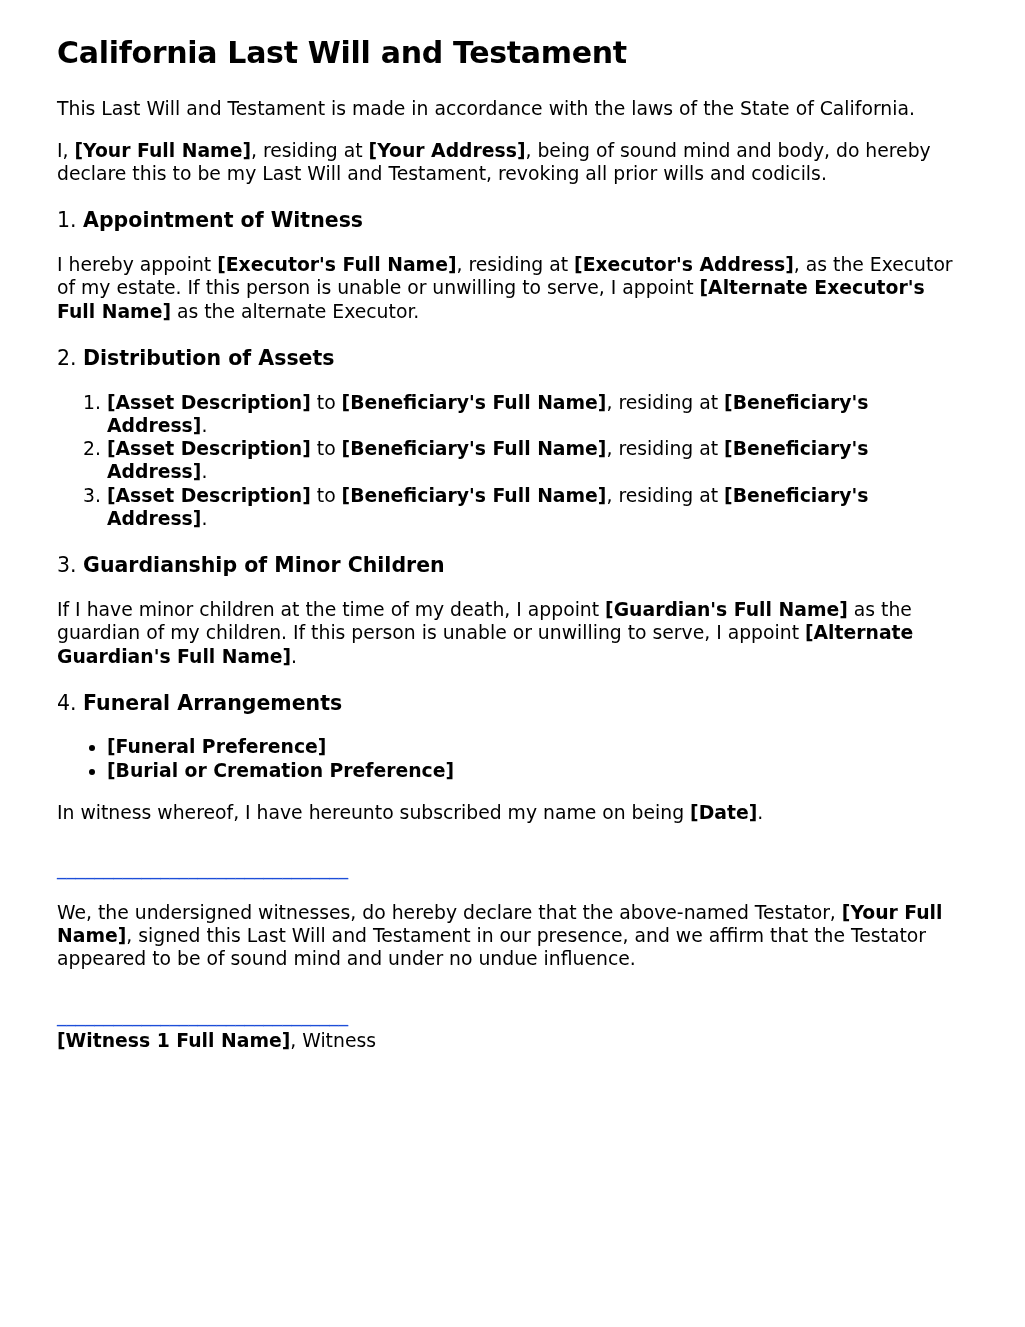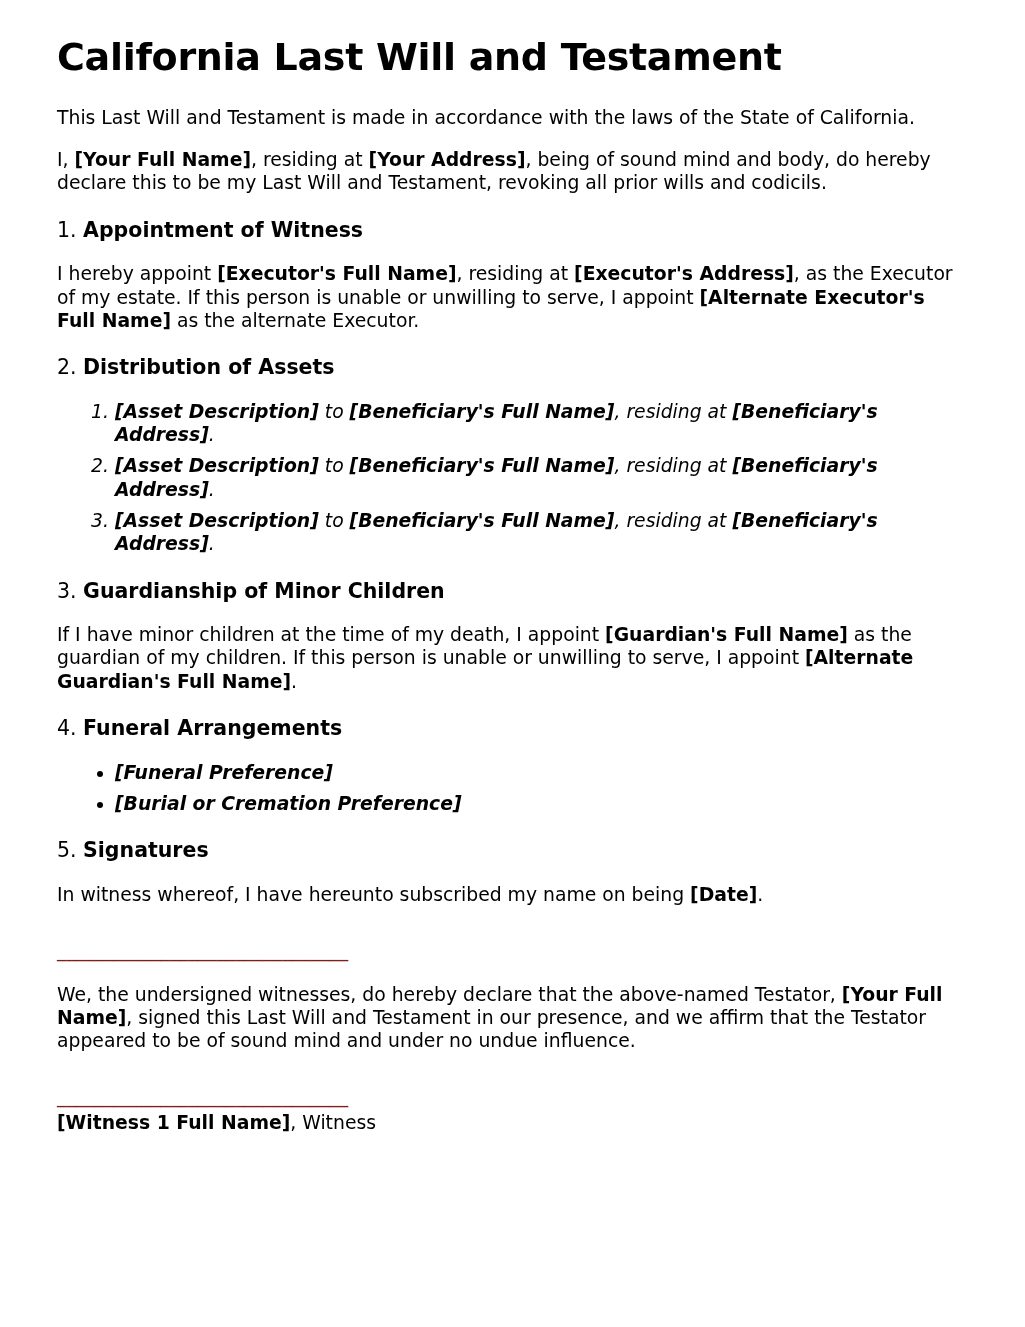--- a/index.html
+++ b/index.html
@@ -9,35 +9,35 @@
     font-size:18.8px;line-height:1.24;color:#000;
     -webkit-font-smoothing:antialiased;
   }
   .page{padding:30px 57px 0 57px;}
   .logo{
     font-family:"DejaVu Sans Mono","Liberation Mono",monospace;
     font-size:38px;line-height:1.08;letter-spacing:2.5px;
     color:#4a4a4a;margin:0 0 0 -27px;white-space:nowrap;
   }
   h1{
-    font-size:38px;line-height:1.15;font-weight:bold;
+    font-size:30px;line-height:1.15;font-weight:bold;
     margin:6px 0 26px 0;letter-spacing:-0.3px;
   }
   p{margin:19px 0;}
   h3.sec{
     font-size:20.5px;line-height:1.25;font-weight:normal;
     margin:23px 0 19px 0;
   }
   h3.sec b, p b, li b{font-weight:bold;}
   ol.assets, ul.prefs{margin:19px 0;padding-left:50px;}
-  ol.assets li, ul.prefs li{margin:8px;padding-left:0;font-style:italic;}
+  ol.assets li, ul.prefs li{margin:0;padding-left:0;}
   ul.prefs li{list-style-type:disc;}
   p.sig{margin-top:32px;line-height:1.35;}
   .sigline{
-    letter-spacing:0;white-space:nowrap;color:#7f1d1d;
+    letter-spacing:0;white-space:nowrap;color:#1d4ed8;
   }
 </style>
 </head>
 <body>
 
 <div class="page">
 
 
   <h1>California Last Will and Testament</h1>
 
@@ -57,21 +57,20 @@
 
   <h3 class="sec"><span>3. </span><b>Guardianship of Minor Children</b></h3>
   <p><span>If I have minor children at the time of my death, I appoint </span><b>[Guardian's Full Name]</b><span> as the guardian of my children. If this person is unable or unwilling to serve, I appoint </span><b>[Alternate Guardian's Full Name]</b><span>.</span></p>
 
   <h3 class="sec"><span>4. </span><b>Funeral Arrangements</b></h3>
   <ul class="prefs">
     <li><b>[Funeral Preference]</b></li>
     <li><b>[Burial or Cremation Preference]</b></li>
   </ul>
 
-  <h3 class="sec"><span>5. </span><b>Signatures</b></h3>
   <p><span>In witness whereof, I have hereunto subscribed my name on being </span><b>[Date]</b><span>.</span></p>
 
   <p class="sig">
     <span class="sigline">_______________________________</span><br>
   </p>
 
   <p><span>We, the undersigned witnesses, do hereby declare that the above-named Testator, </span><b>[Your Full Name]</b><span>, signed this Last Will and Testament in our presence, and we affirm that the Testator appeared to be of sound mind and under no undue influence.</span></p>
 
   <p class="sig">
     <span class="sigline">_______________________________</span><br>

